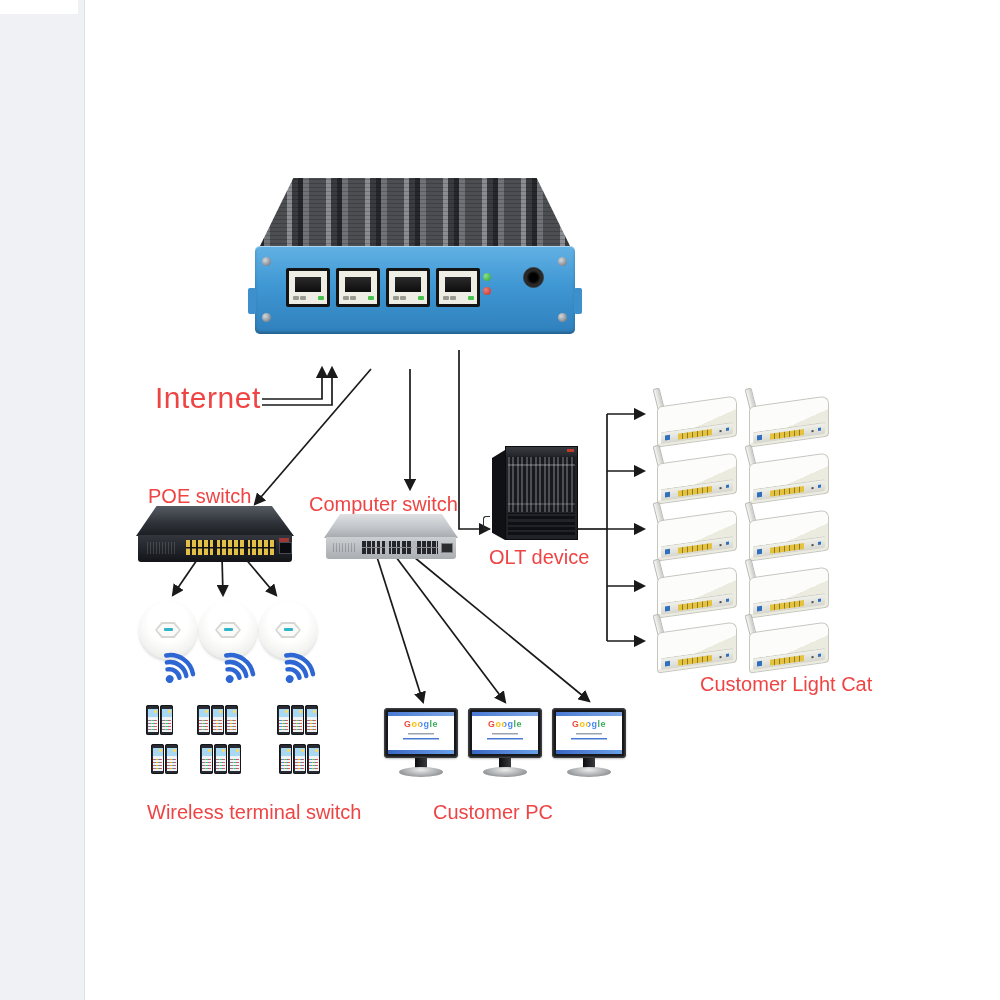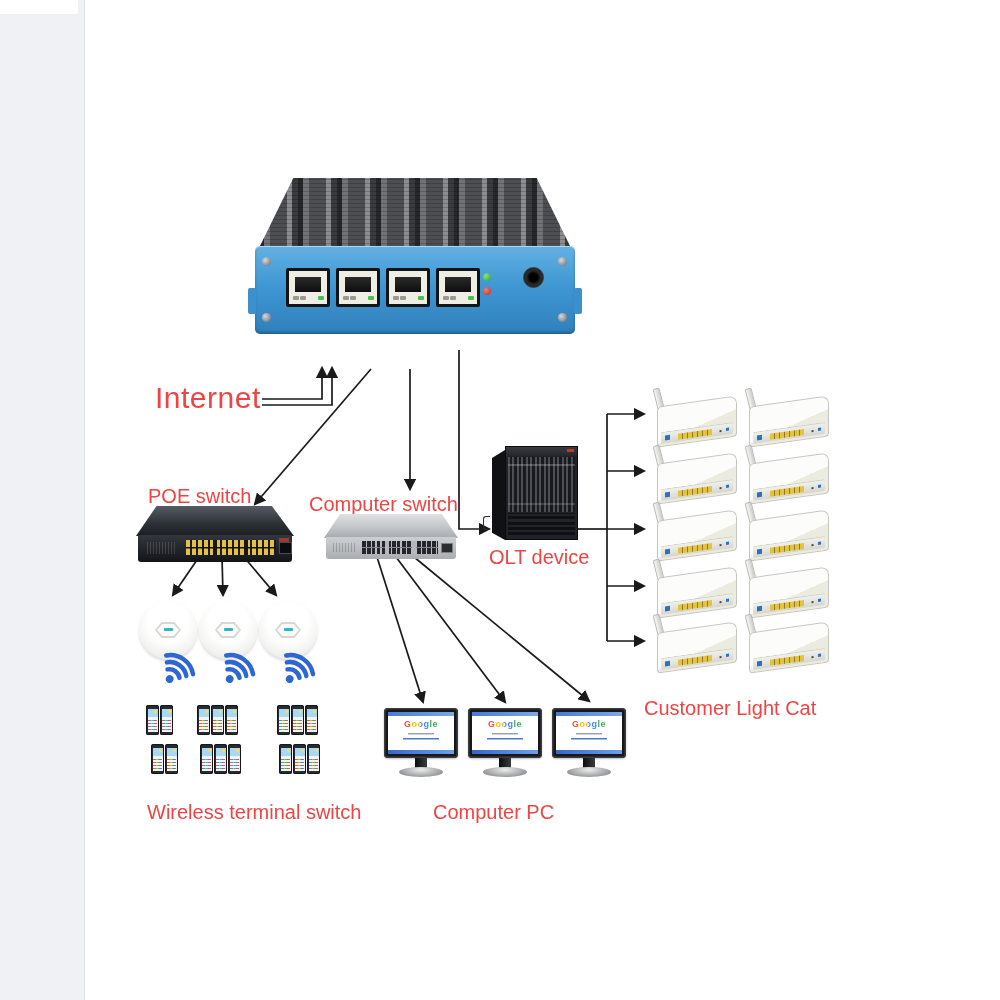--- a/index.html
+++ b/index.html
@@ -205,23 +205,23 @@
       <div class="fw-screw" style="left:7px;top:67px;"></div>
       <div class="fw-screw" style="left:303px;top:11px;"></div>
       <div class="fw-screw" style="left:303px;top:67px;"></div>
     </div>
   </div>
 
   <div class="abs lbl lbl-big" style="left:155px;top:381px;">Internet</div>
   <div class="abs lbl lbl-std" style="left:148px;top:485px;">POE switch</div>
   <div class="abs lbl lbl-std" style="left:309px;top:493px;">Computer switch</div>
   <div class="abs lbl lbl-std" style="left:489px;top:546px;">OLT device</div>
-  <div class="abs lbl lbl-std" style="left:644px;top:673px;margin-top:24px;">Customer Light Cat</div>
+  <div class="abs lbl lbl-std" style="left:700px;top:673px;">Customer Light Cat</div>
   <div class="abs lbl lbl-std" style="left:147px;top:801px;">Wireless terminal switch</div>
-  <div class="abs lbl lbl-std" style="left:433px;top:801px;">Computer PC</div>
+  <div class="abs lbl lbl-std" style="left:433px;top:801px;">Customer PC</div>
 
   <div class="abs poe" style="left:136px;top:506px;width:158px;height:56px;">
     <div class="sw-top"></div>
     <div class="sw-front">
       <div class="poe-vent"></div>
       <div class="poe-ports"></div>
       <div class="poe-sfp"></div>
       <div class="poe-tag"></div>
     </div>
   </div>

